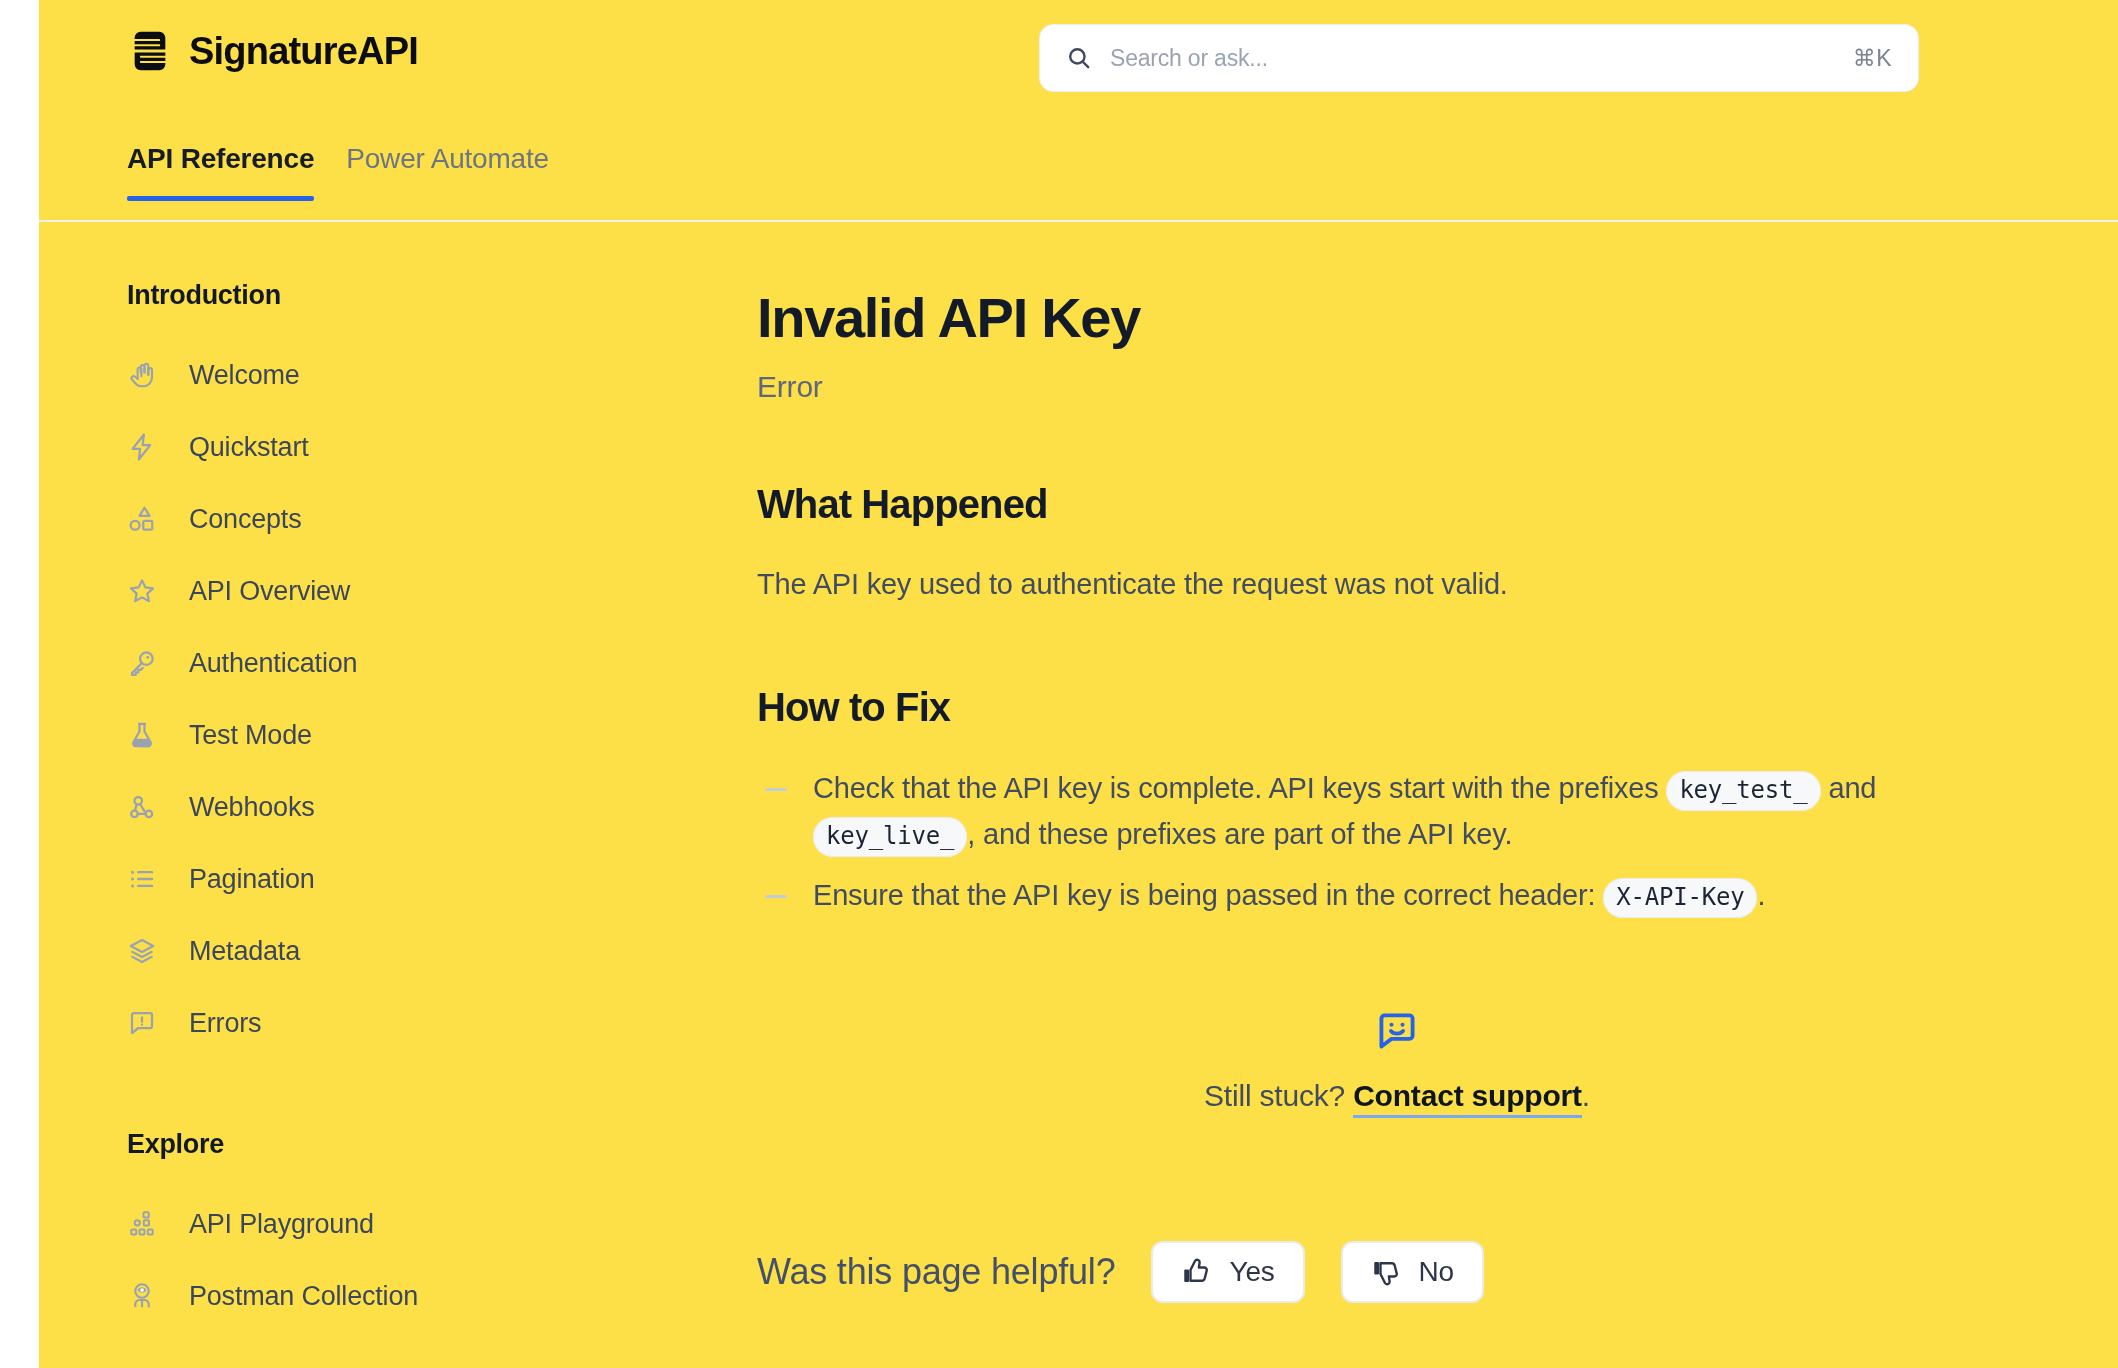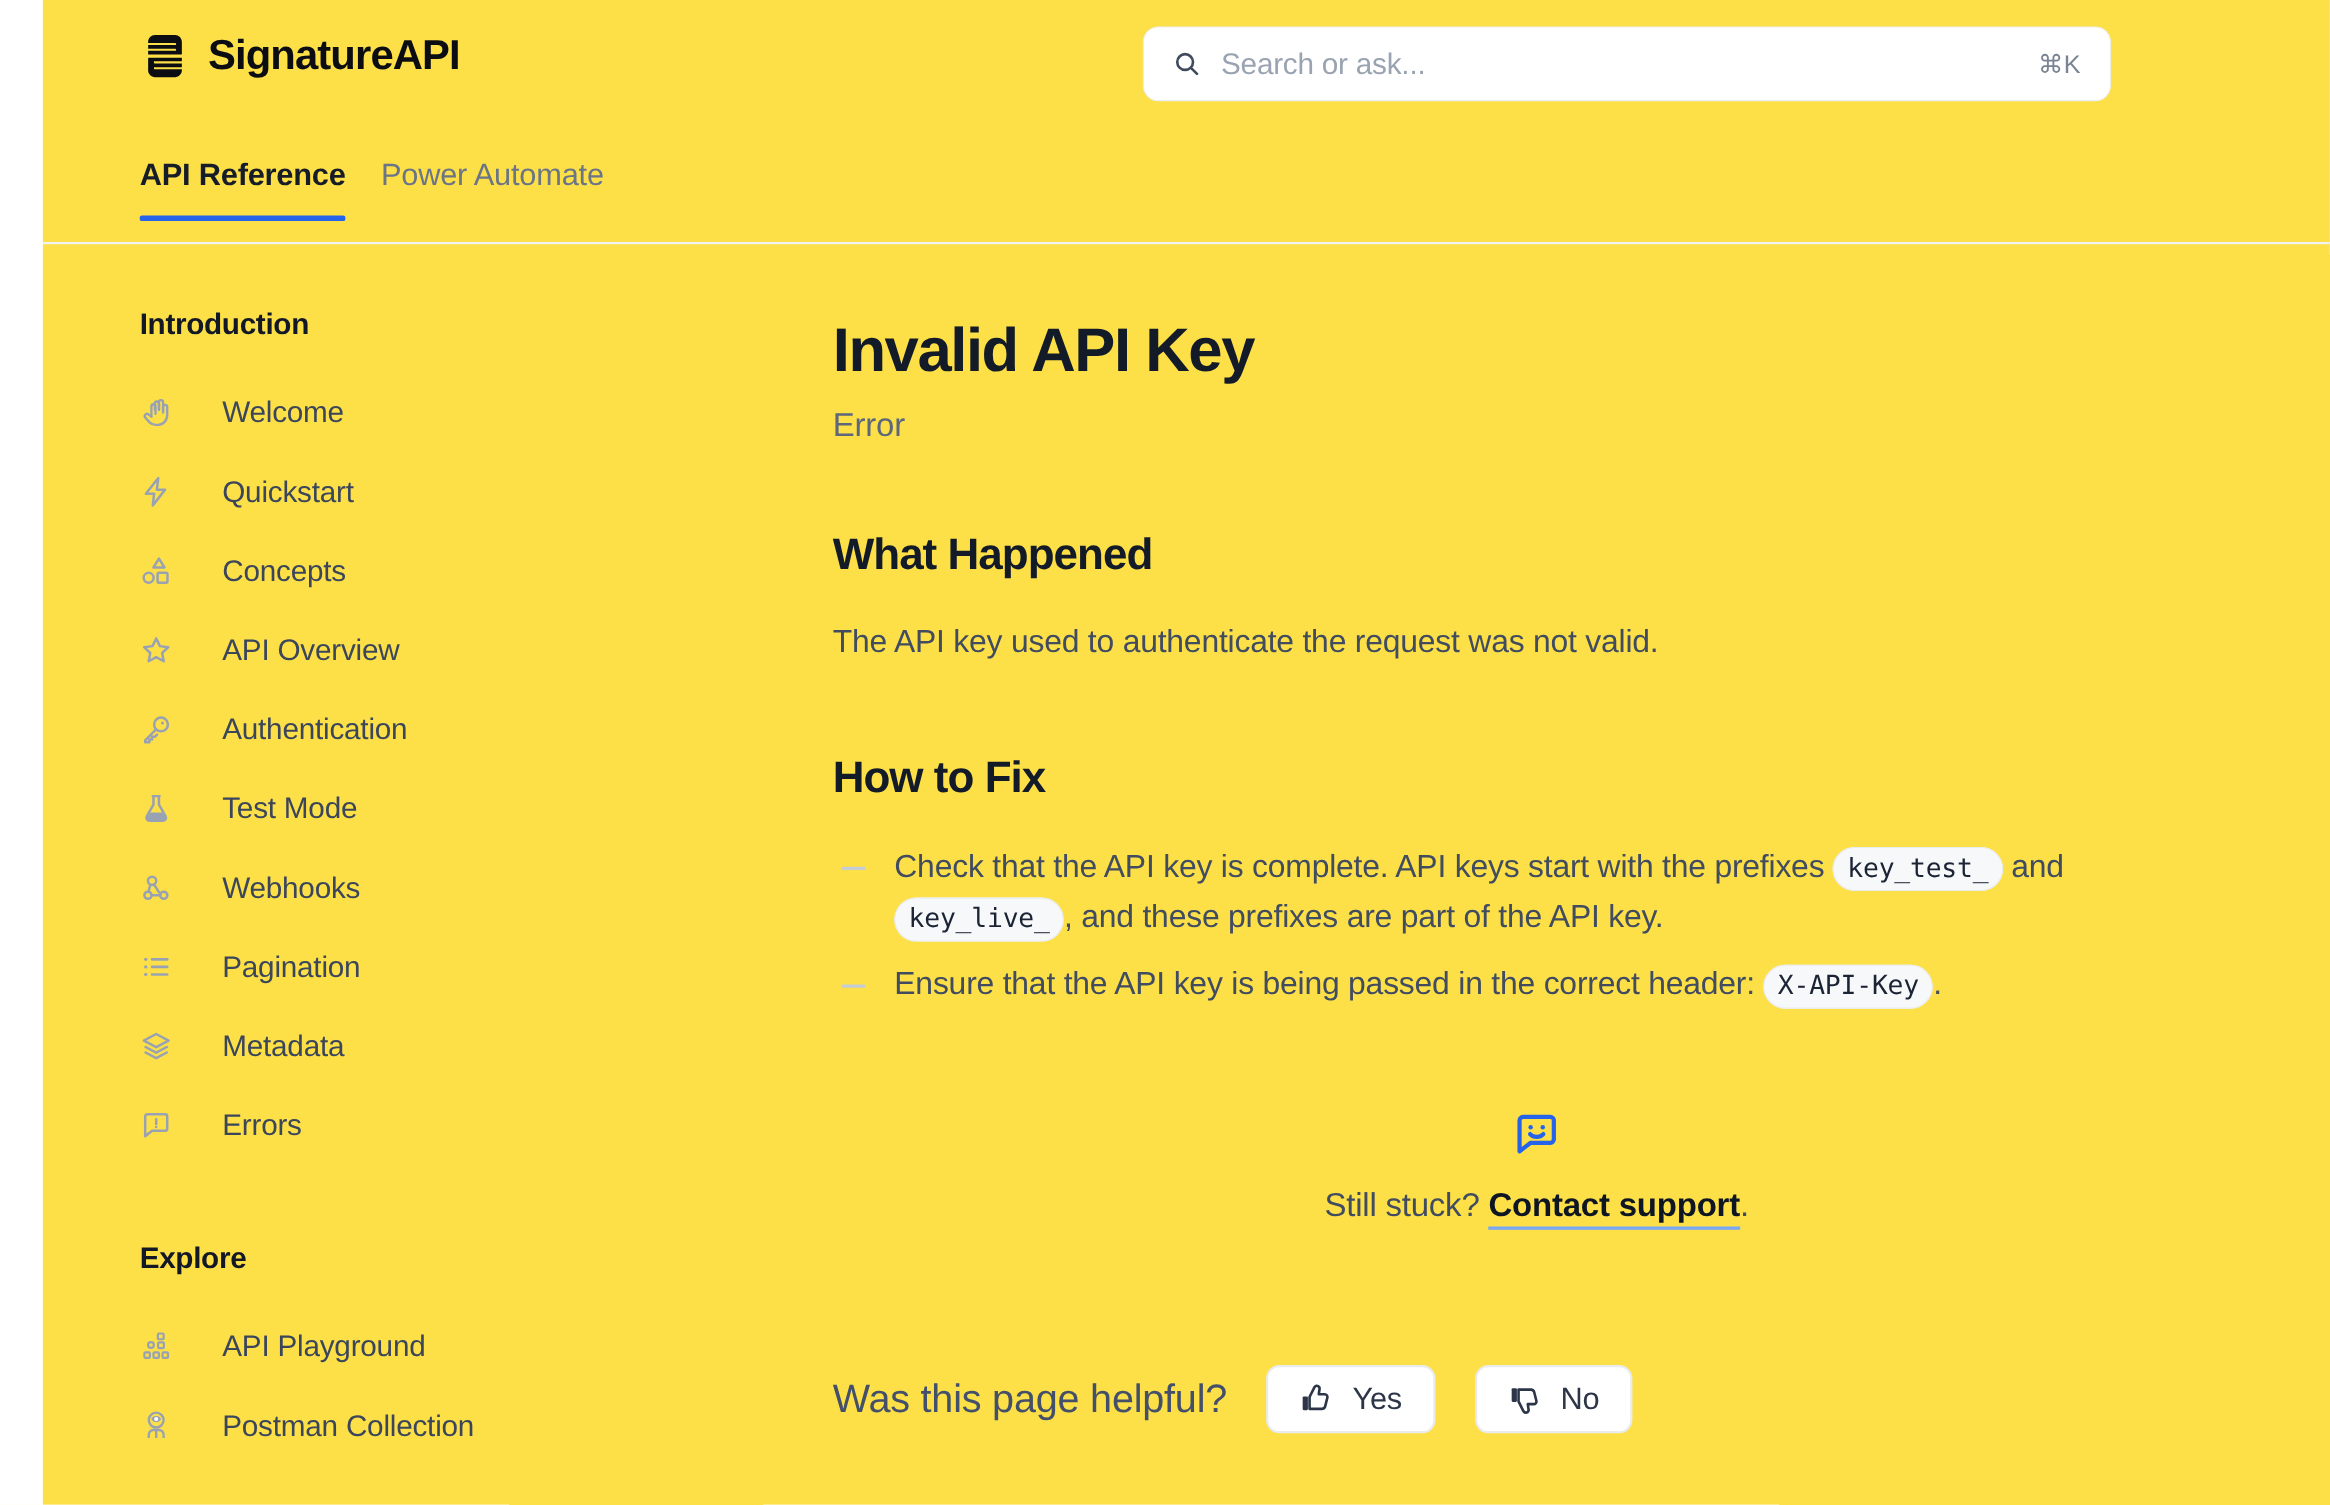--- a/index.html
+++ b/index.html
@@ -39,21 +39,21 @@
     border: 1.6px solid #eceef1;
     border-radius: 14px;
     background: #ffffff;
     display: flex; align-items: center;
     padding: 0 26px;
     gap: 18px;
   }
   .search-icon { width: 26px; height: 26px; flex: 0 0 auto; color:#3f4a5e; }
   .search-placeholder {
     flex: 1 1 auto;
-    font-size: 27px;
+    font-size: 23px;
     color: #9aa3b2;
     letter-spacing: -0.2px;
   }
   .search-kbd {
     font-size: 23px;
     color: #7b8494;
     letter-spacing: 0.5px;
   }
 
   
@@ -97,21 +97,21 @@
     font-size: 27px;
     font-weight: 700;
     color: #121826;
     letter-spacing: -0.3px;
     margin-bottom: 28px;
   }
   .side-group-title.second { margin-top: 70px; }
   .side-item {
     display: flex;
     align-items: center;
-    gap: 45px;
+    gap: 32px;
     height: 72px;
     cursor: pointer;
   }
   .side-icon {
     width: 30px; height: 30px;
     flex: 0 0 30px;
     color: #98a2b3;
     display: flex; align-items: center; justify-content: center;
   }
   .side-icon svg { width: 30px; height: 30px; display:block; }

